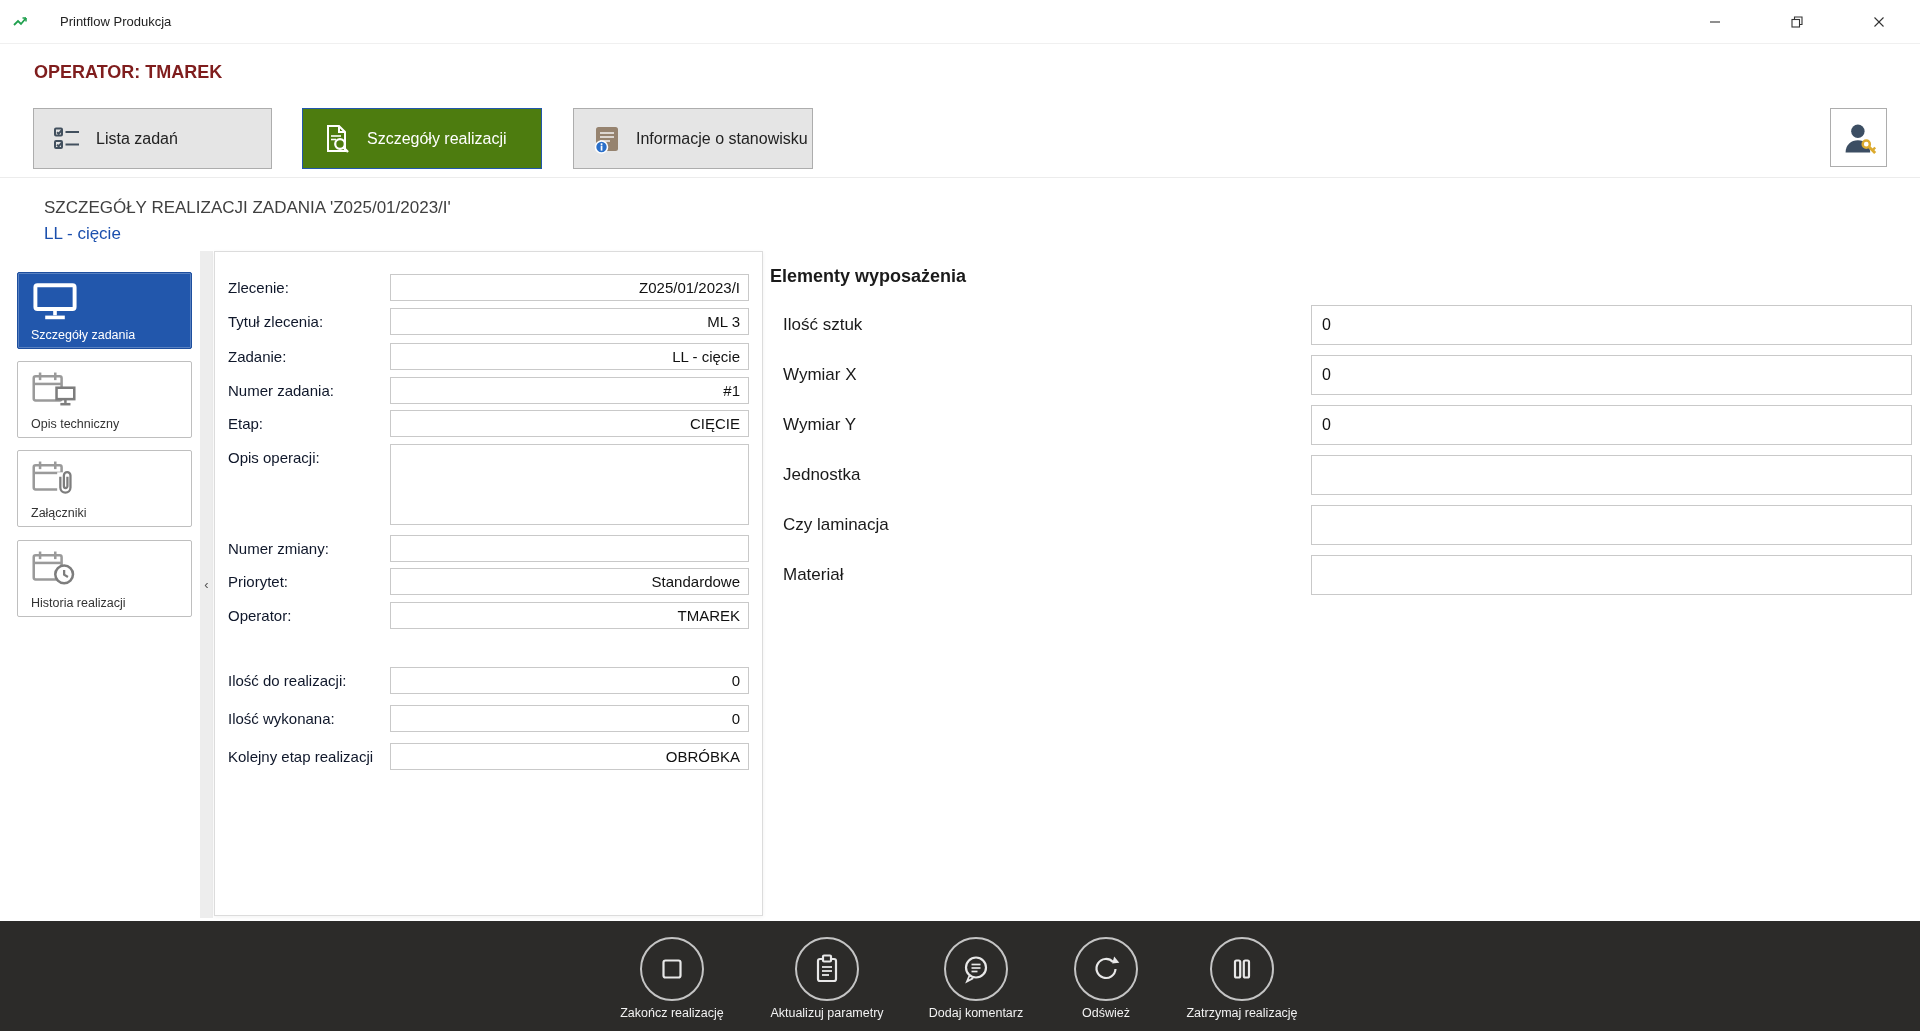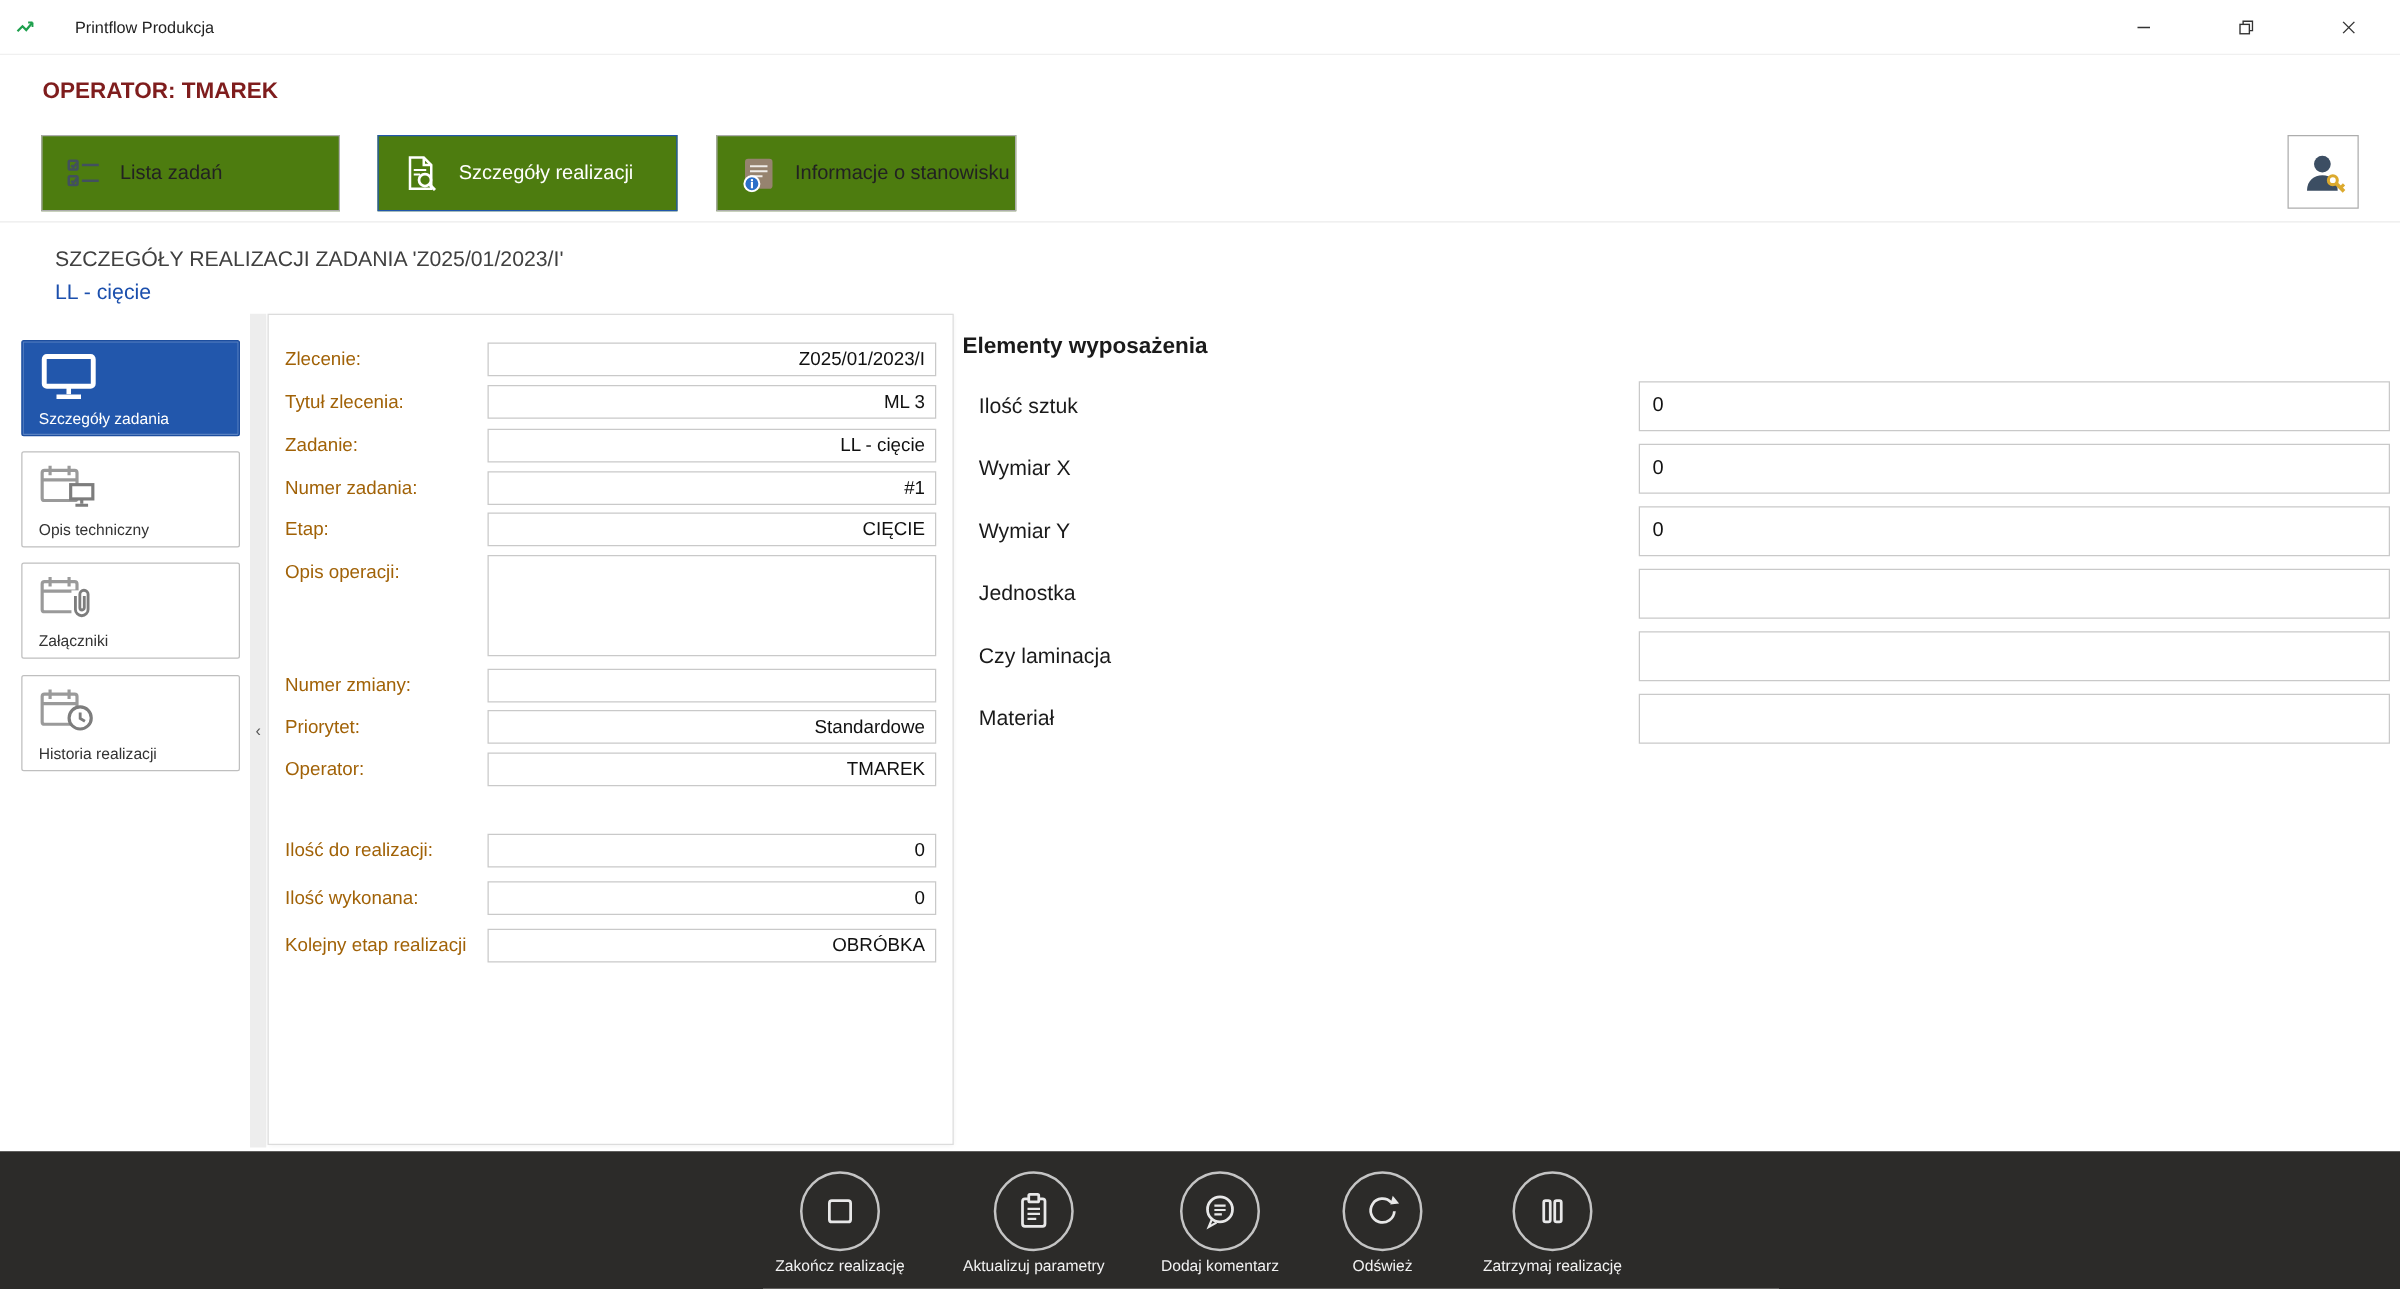--- a/index.html
+++ b/index.html
@@ -12,21 +12,21 @@
   .app-icon { margin-left:12px; display:flex; align-items:center; }
   .titlebar-title { font-size:13px; color:#222; margin-left:8px; }
   .win-controls { position:absolute; right:0; top:0; height:44px; display:flex; }
   .win-btn { width:82px; height:44px; display:flex; align-items:center; justify-content:center; cursor:pointer; }
 
   
   .header { position:absolute; top:44px; left:0; width:1920px; height:134px; background:#fff;
             border-bottom:1px solid #ececec; }
   .operator { position:absolute; top:18px; left:34px; font-size:18px; font-weight:bold; color:#7f1d1d; }
   .tab { position:absolute; top:64px; height:61px; display:flex; align-items:center; gap:14px;
-         padding-left:18px; background:#4d7c0f; border:1px solid #adadad; cursor:pointer; }
+         padding-left:18px; background:#e5e5e5; border:1px solid #adadad; cursor:pointer; }
   .tab-label { font-size:16px; color:#222; white-space:nowrap; }
   .tab.active { background:#4d7c0f; border-color:#2257ac; }
   .tab.active .tab-label { color:#fff; }
   .tab-lista { left:33px; width:239px; }
   .tab-szczegoly { left:302px; width:240px; }
   .tab-info { left:573px; width:240px; }
   .person-btn { position:absolute; top:64px; left:1830px; width:57px; height:59px; background:#fff;
                 border:1px solid #adadad; display:flex; align-items:center; justify-content:center; cursor:pointer; }
 
   
@@ -42,21 +42,21 @@
   .side-label { font-size:12.5px; color:#333; white-space:nowrap; }
   .side-item.active .side-label { color:#fff; }
   .side-icon { display:flex; }
 
   .collapse-strip { position:absolute; left:200px; top:251px; width:13px; height:667px; background:#ededed;
                     display:flex; align-items:center; justify-content:center; color:#555; font-size:13px; cursor:pointer; }
 
   
   .form-panel { position:absolute; left:214px; top:251px; width:549px; height:665px; background:#fff;
                 border:1px solid #dcdcdc; box-shadow:0 1px 4px rgba(0,0,0,0.06); }
-  .f-label { position:absolute; left:13px; font-size:15px; color:#a16207; line-height:27px; white-space:nowrap; }
+  .f-label { position:absolute; left:13px; font-size:15px; color:#0f172a; line-height:27px; white-space:nowrap; }
   .f-input { position:absolute; left:175px; width:359px; height:27px; border:1px solid #c9c9c9;
              background:#fff; font-size:15px; color:#111; text-align:right; padding:0 8px; }
   .f-textarea { position:absolute; left:175px; width:359px; height:81px; border:1px solid #c9c9c9;
                 background:#fff; font-size:15px; color:#111; padding:4px 8px; resize:none; }
 
   
   .equip-title { position:absolute; left:770px; top:266px; font-size:18px; font-weight:bold; color:#1a1a1a; }
   .e-label { position:absolute; left:783px; font-size:17px; color:#1a1a1a; line-height:40px; white-space:nowrap; }
   .e-input { position:absolute; left:1311px; width:601px; height:40px; border:1px solid #c9c9c9;
              background:#fff; font-size:16px; color:#111; padding:0 10px; }

